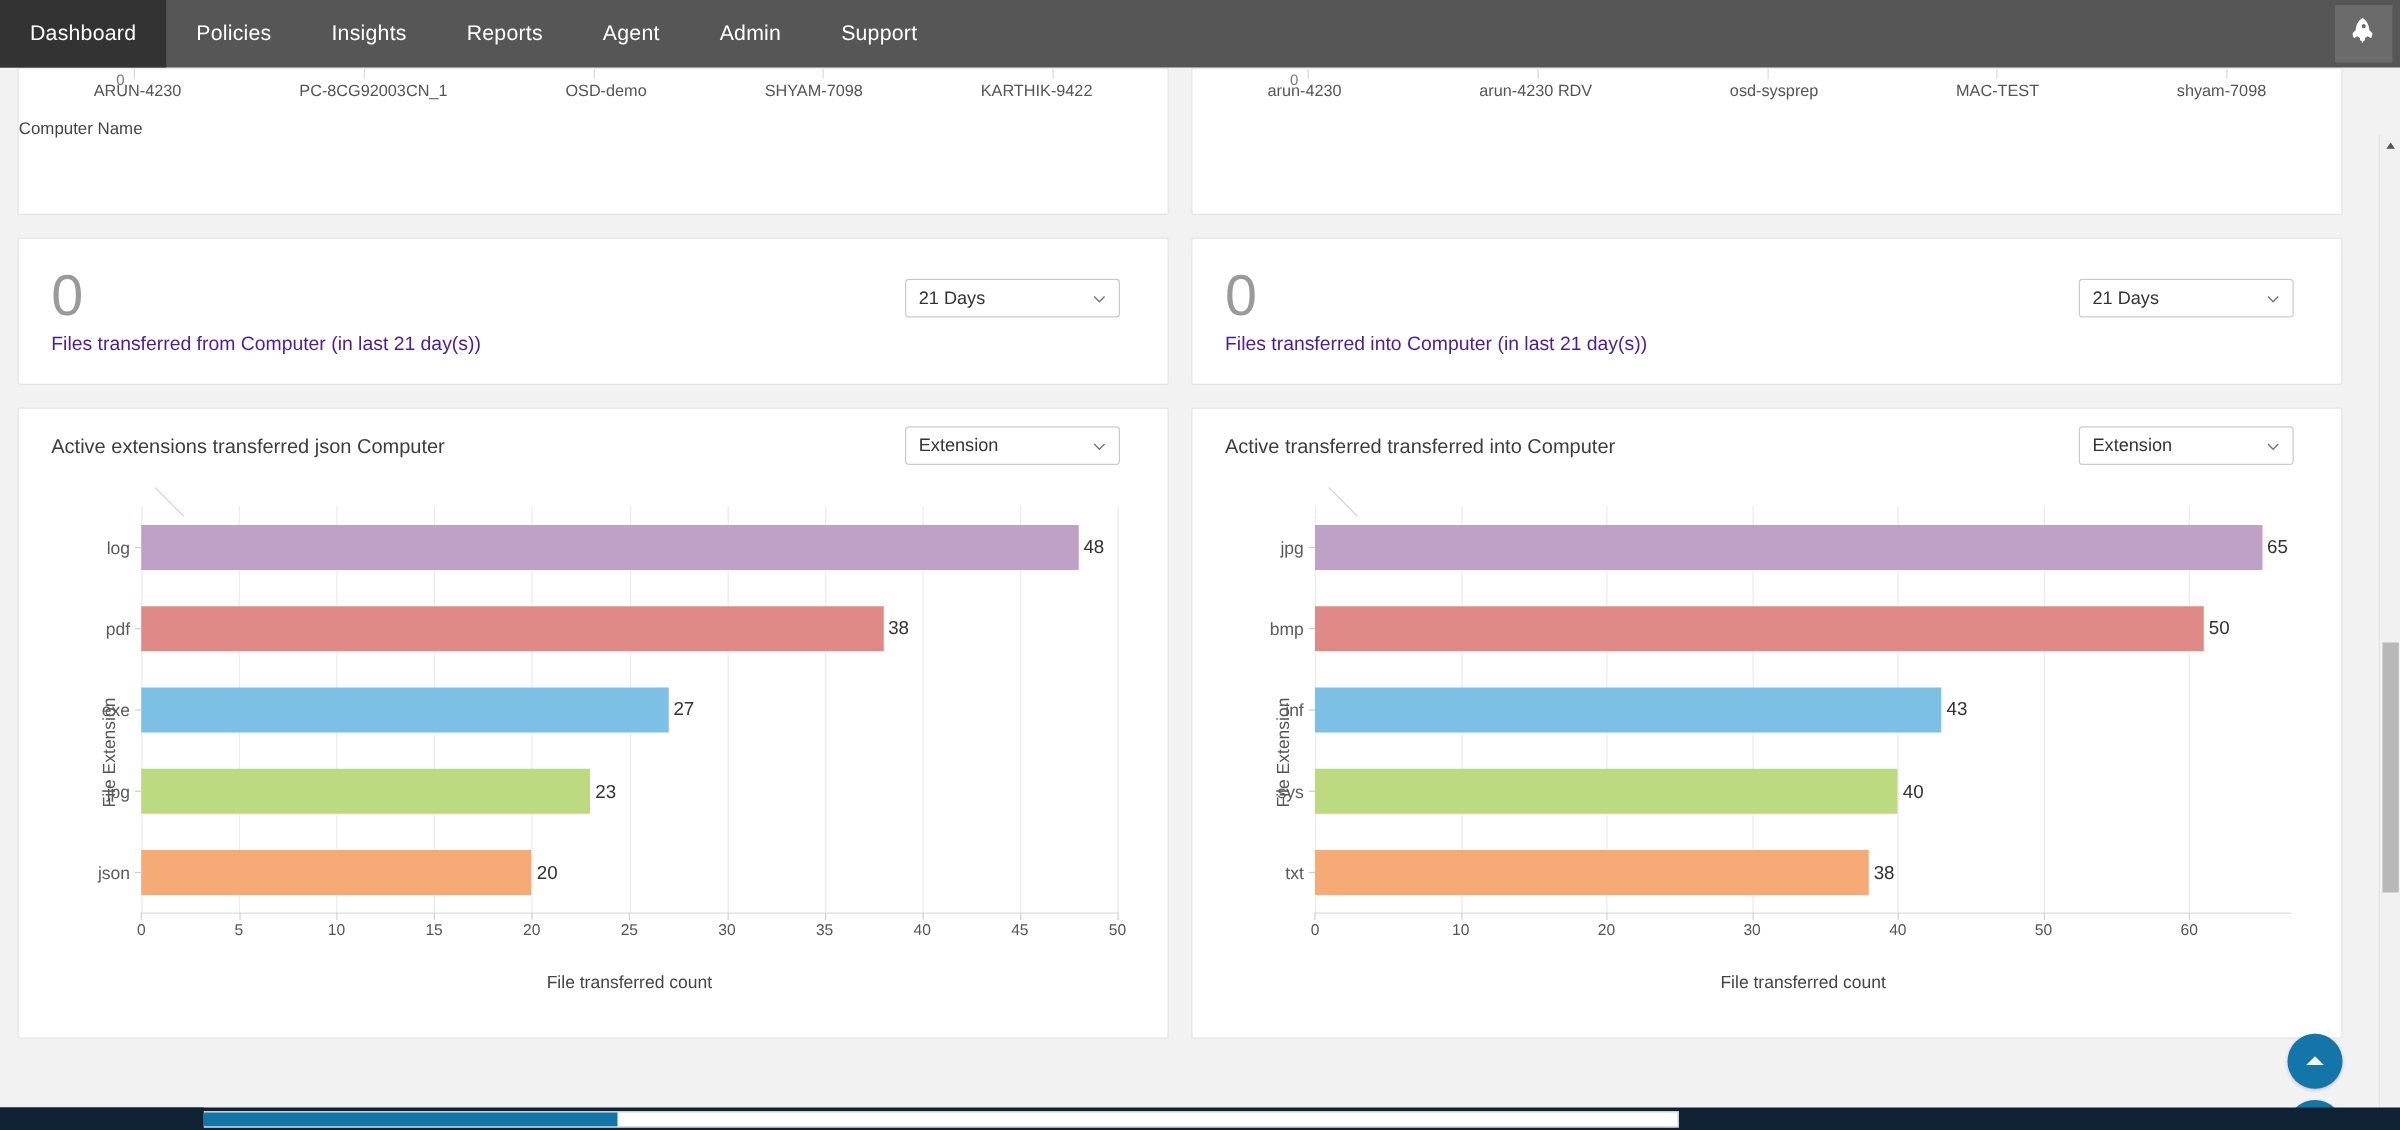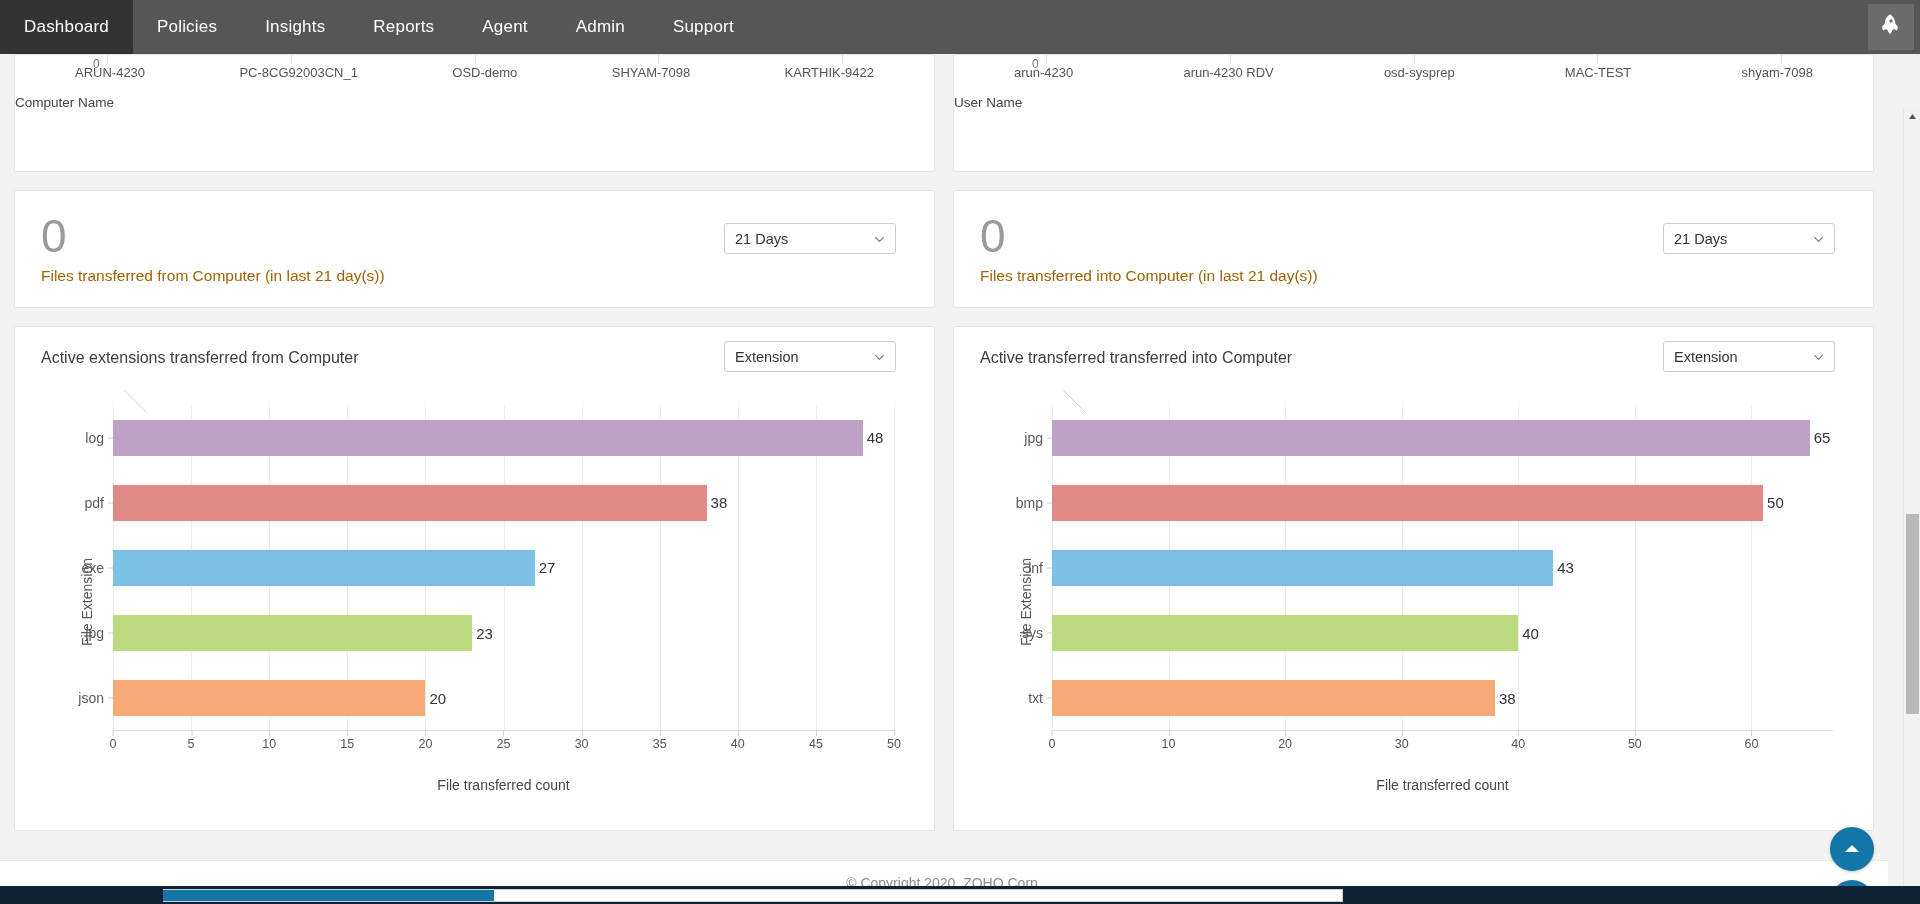--- a/index.html
+++ b/index.html
@@ -98,21 +98,21 @@
 
   
   .row2 { margin-top: 18px; }
   .num-card { height: 118px; padding: 22px 26px; }
   .bignum {
     font-size: 46px; font-weight: 300; color: #9a9a9a; line-height: 1;
     letter-spacing: 1px;
   }
   .num-caption {
     position: absolute; left: 26px; bottom: 22px;
-    font-size: 15.5px; color: #a16207;
+    font-size: 15.5px; color: #4c1d95;
   }
   .dd {
     position: absolute; right: 38px; top: 32px;
     width: 172px; height: 31px;
     border: 1px solid #cccccc; border-radius: 3px;
     background: #fff;
     display: flex; align-items: center;
     padding: 0 10px;
     font-size: 14.5px; color: #333;
     cursor: pointer;
@@ -365,21 +365,20 @@
               <div class="cut-tick" style="left: 70%;"></div>
               <div class="cut-tick" style="left: 90%;"></div>
             </div>
           <div class="cut-labels" id="cut-labels-right">
               <div class="cut-label">arun-4230</div>
               <div class="cut-label">arun-4230 RDV</div>
               <div class="cut-label">osd-sysprep</div>
               <div class="cut-label">MAC-TEST</div>
               <div class="cut-label">shyam-7098</div>
             </div>
-          <div class="cut-axistitle">User Name</div>
         </div>
       </div>
 
     </div>
 
     <div class="row row2">
 
       <div class="card card-half num-card">
         <div class="bignum">0</div>
         <div class="num-caption">Files transferred from Computer (in last 21 day(s))</div>
@@ -404,21 +403,21 @@
               </svg>
           </span>
         </div>
       </div>
 
     </div>
 
     <div class="row row3">
 
       <div class="card card-half chart-card">
-        <div class="chart-title">Active extensions transferred from Computer</div>
+        <div class="chart-title">Active extensions transferred json Computer</div>
         <div class="dd dd-chart">
           <span>Extension</span>
           <span class="dd-caret">
             <svg viewBox="0 0 12 12">
                 <path d="M1.5 4 L6 8.6 L10.5 4" fill="none" stroke="#777" stroke-width="1.3"></path>
               </svg>
           </span>
         </div>
         <div class="plot">
           <div class="corner-tick">
@@ -558,23 +557,20 @@
               <div class="xtick" style="left: 74.6269%;">50<div class="xtick-mark"></div></div>
               <div class="xtick" style="left: 89.5522%;">60<div class="xtick-mark"></div></div>
             </div>
           <div class="xaxis-title">File transferred count</div>
         </div>
       </div>
 
     </div>
   </div>
 
-  <div class="footer">
-    <span>© Copyright 2020, ZOHO Corp.</span>
-  </div>
 
   <div class="fab fab-top">
     <span>
       <svg width="22" height="22" viewBox="0 0 22 22">
           <path d="M4 14 L11 7 L18 14 Z" fill="#ffffff"></path>
         </svg>
     </span>
   </div>
   <div class="fab fab-chat">
     <span>

